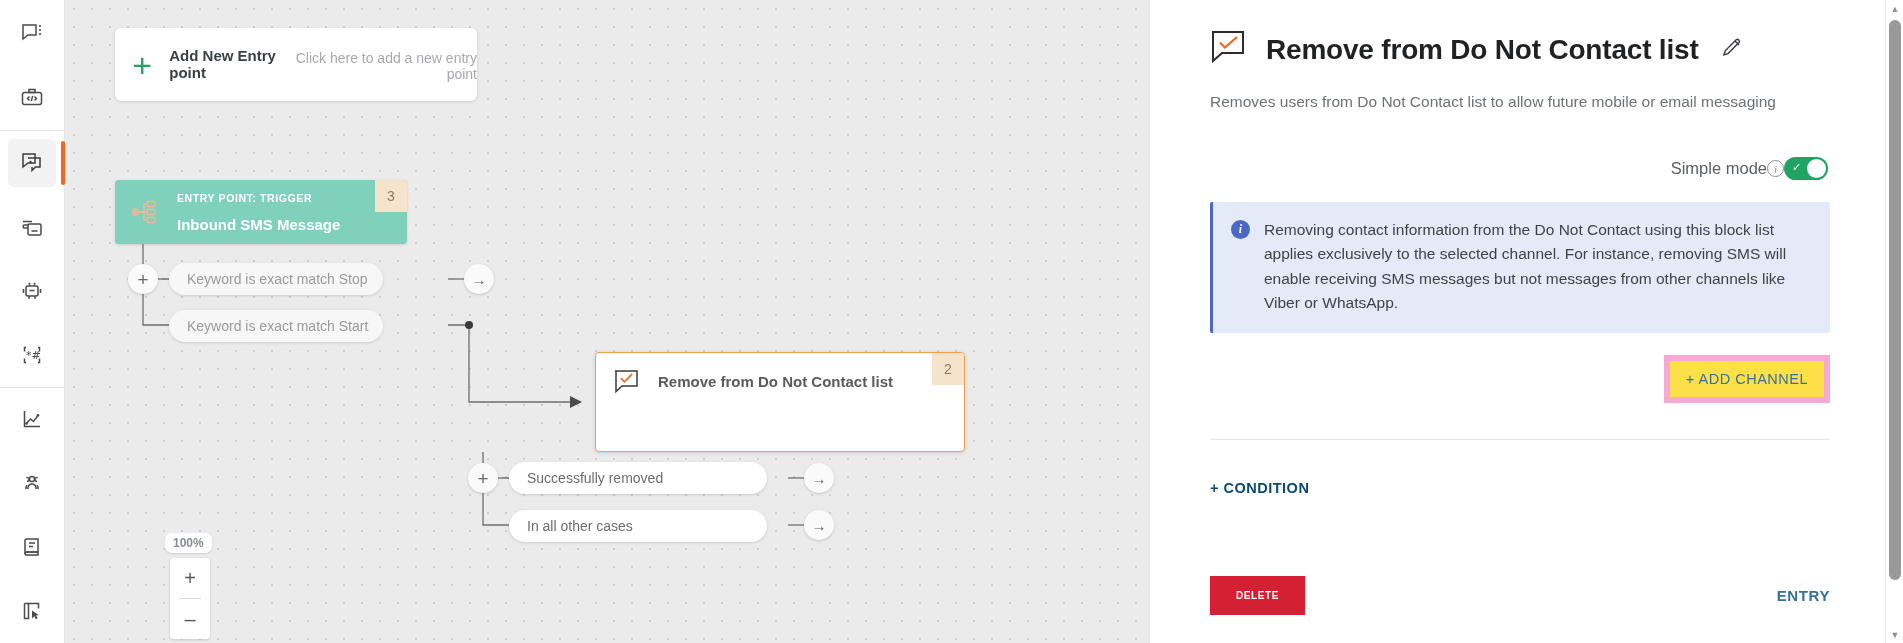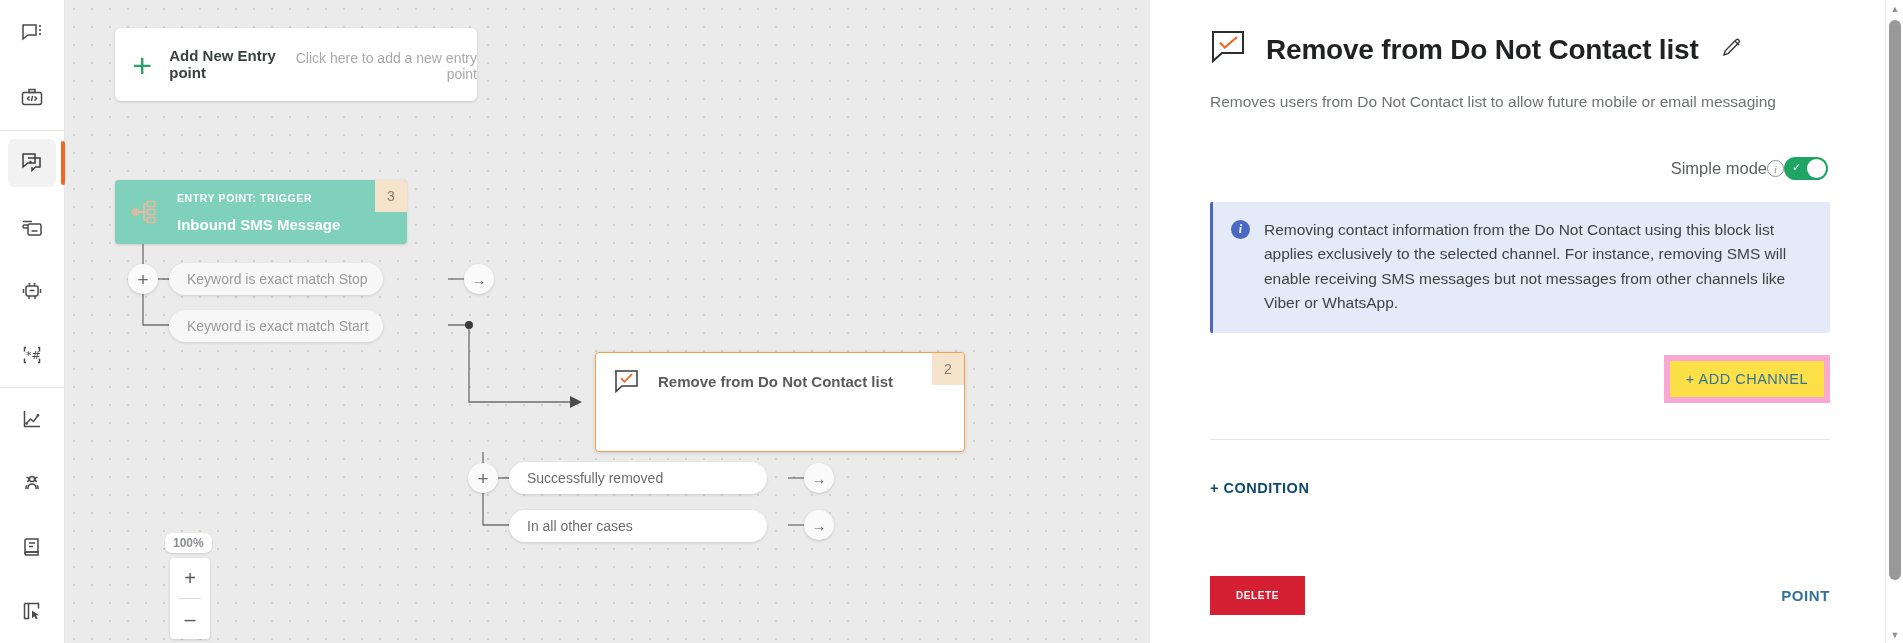--- a/index.html
+++ b/index.html
@@ -500,21 +500,21 @@
         <button class="btn-addch">+ ADD CHANNEL</button>
       </div>
 
       <div class="panel-rule"></div>
 
       <div class="btn-condition">+ CONDITION</div>
     </div>
 
     <div class="panel-footer">
       <button class="btn-delete">DELETE</button>
-      <div class="btn-close">POINT</div>
+      <div class="btn-close">ENTRY</div>
     </div>
   </div>
 
   <div class="scrollbar">
     <div class="sb-arrow up">▲</div>
     <div class="sb-thumb"></div>
     <div class="sb-arrow down">▼</div>
   </div>
 
 </div>

